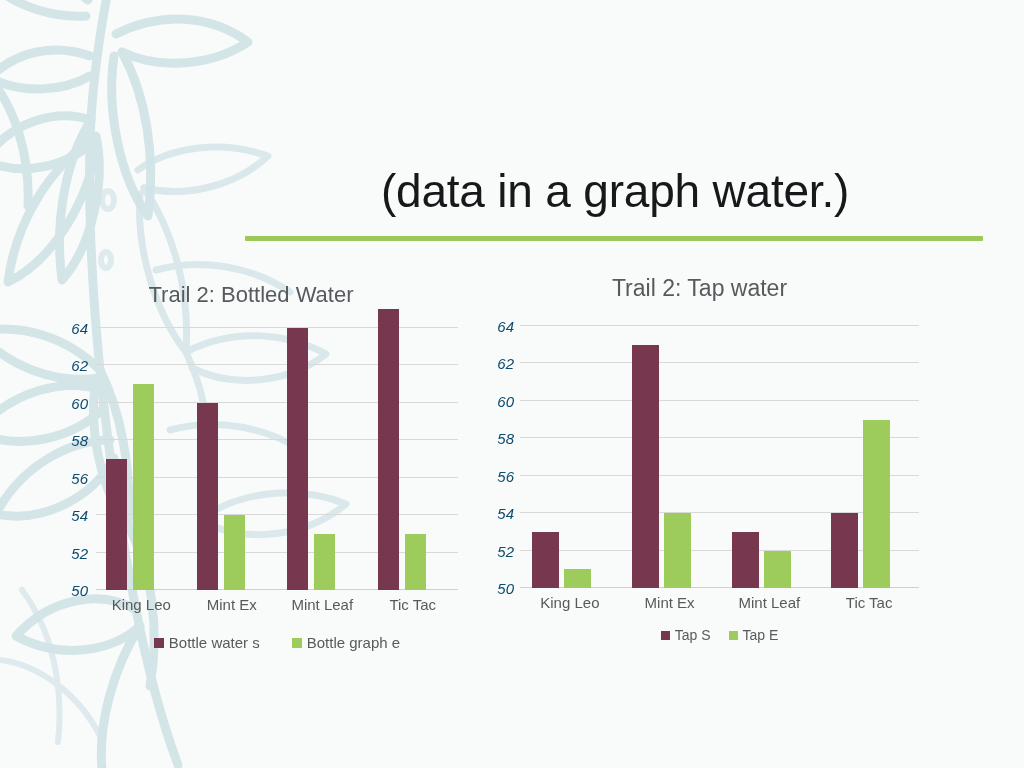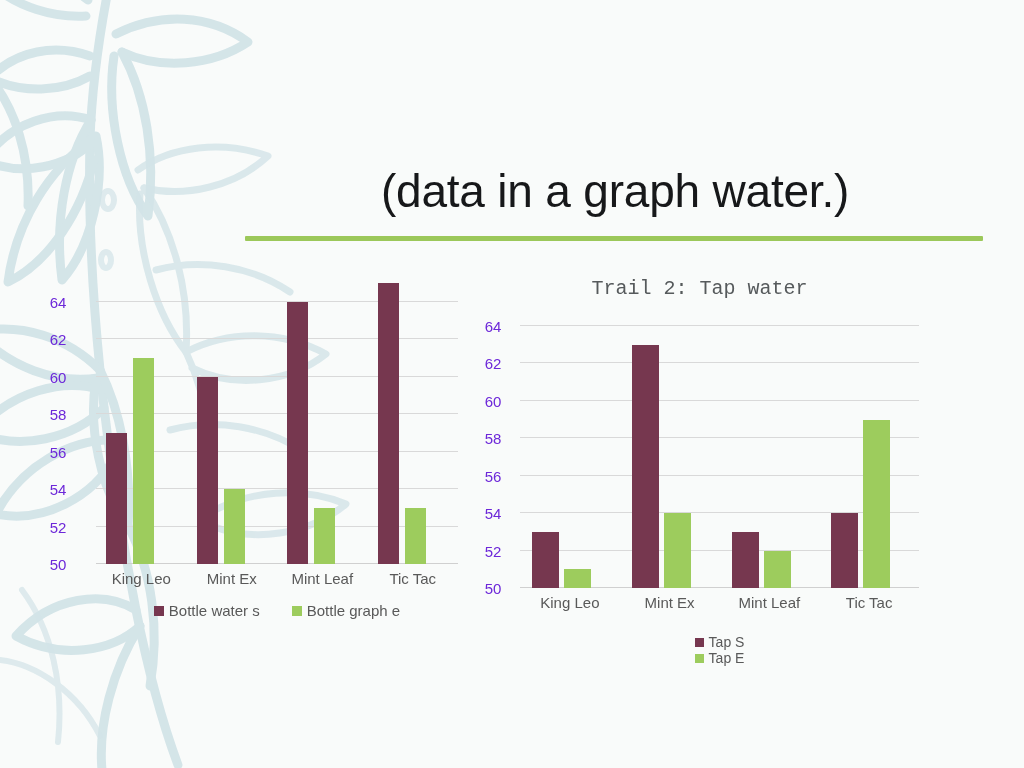--- a/index.html
+++ b/index.html
@@ -77,25 +77,26 @@
     right: 0;
     height: 1px;
     background: #d9d9d9;
   }
   .gridline.baseline {
     background: #d0d0d0;
   }
   .ytick {
     position: absolute;
     right: 0;
-    text-align: center;
-    color: #6d28d9;
+    text-align: right;
+    color: #0c4a6e;
     font-family: "Liberation Sans", sans-serif;
     transform: translateY(-50%);
     white-space: nowrap;
+    font-style: italic;
   }
   .groups {
     position: absolute;
     left: 0;
     right: 0;
     bottom: 0;
     top: 0;
     display: flex;
   }
   .group {
@@ -149,33 +150,33 @@
 
   
   #chart-bottled { left: 28px; top: 282px; width: 446px; height: 400px; }
   #chart-bottled .chart-title { font-size: 22px; line-height: 26px; }
   #chart-bottled .plot-wrap { margin-top: 20px; height: 262px; position: relative; }
   #chart-bottled .plot-area { left: 68px; right: 16px; }
   #chart-bottled .ytick { width: 60px; left: 0; font-size: 15px; }
   #chart-bottled .xlabels { top: 268px; left: 68px; right: 16px; }
   #chart-bottled .xlabel { font-size: 15px; }
   #chart-bottled .legend { top: 300px; left: 68px; right: 16px; }
-  #chart-bottled .legend-item { margin: 0 16px; }
+  #chart-bottled .legend-item { margin: 6px 16px; }
   #chart-bottled .legend-label { font-size: 15px; }
   #chart-bottled .swatch { width: 10px; height: 10px; }
 
   
   #chart-tap { left: 472px; top: 276px; width: 455px; height: 400px; }
-  #chart-tap .chart-title { font-size: 20px; line-height: 25px; font-family: Liberation Mono, monospace; }
+  #chart-tap .chart-title { font-size: 23px; line-height: 25px; }
   #chart-tap .plot-wrap { margin-top: 25px; height: 262px; position: relative; }
   #chart-tap .plot-area { left: 48px; right: 8px; }
   #chart-tap .ytick { width: 42px; left: 0; font-size: 15px; }
   #chart-tap .xlabels { top: 268px; left: 48px; right: 8px; }
   #chart-tap .xlabel { font-size: 15px; }
-  #chart-tap .legend { top: 308px; left: 48px; right: 8px; flex-direction: column; }
+  #chart-tap .legend { top: 301px; left: 48px; right: 8px; }
   #chart-tap .legend-item { margin: 0 9px; }
   #chart-tap .legend-label { font-size: 14px; }
   #chart-tap .swatch { width: 9px; height: 9px; }
 </style>
 </head>
 <body>
 
 <svg id="watermark" viewBox="0 0 470 800" preserveAspectRatio="none" aria-hidden="true">
   <g fill="none" stroke="#d3e4e8" stroke-width="9" stroke-linecap="round" stroke-linejoin="round" opacity="0.95">
     <path d="M150 10 C140 60 132 110 130 170 C128 250 133 330 140 400 C148 480 160 560 176 640 C190 710 205 760 218 795"></path>
@@ -209,20 +210,21 @@
     <ellipse cx="146" cy="290" rx="5" ry="8"></ellipse>
     <path d="M62 620 C92 660 104 716 98 772"></path>
     <path d="M40 690 C76 694 118 722 140 766"></path>
   </g>
 </svg>
 
 <div id="slide-title">(data in a graph water.)</div>
 <div id="title-rule"></div>
 
 <div class="chart" id="chart-bottled">
+  <div class="chart-title">Trail 2: Bottled Water</div>
   <div class="plot-wrap">
     <div class="plot-area">
       <div class="gridlines">
           <div class="gridline baseline" style="bottom: 0%;"></div>
           <div class="gridline" style="bottom: 14.2857%;"></div>
           <div class="gridline" style="bottom: 28.5714%;"></div>
           <div class="gridline" style="bottom: 42.8571%;"></div>
           <div class="gridline" style="bottom: 57.1429%;"></div>
           <div class="gridline" style="bottom: 71.4286%;"></div>
           <div class="gridline" style="bottom: 85.7143%;"></div>

